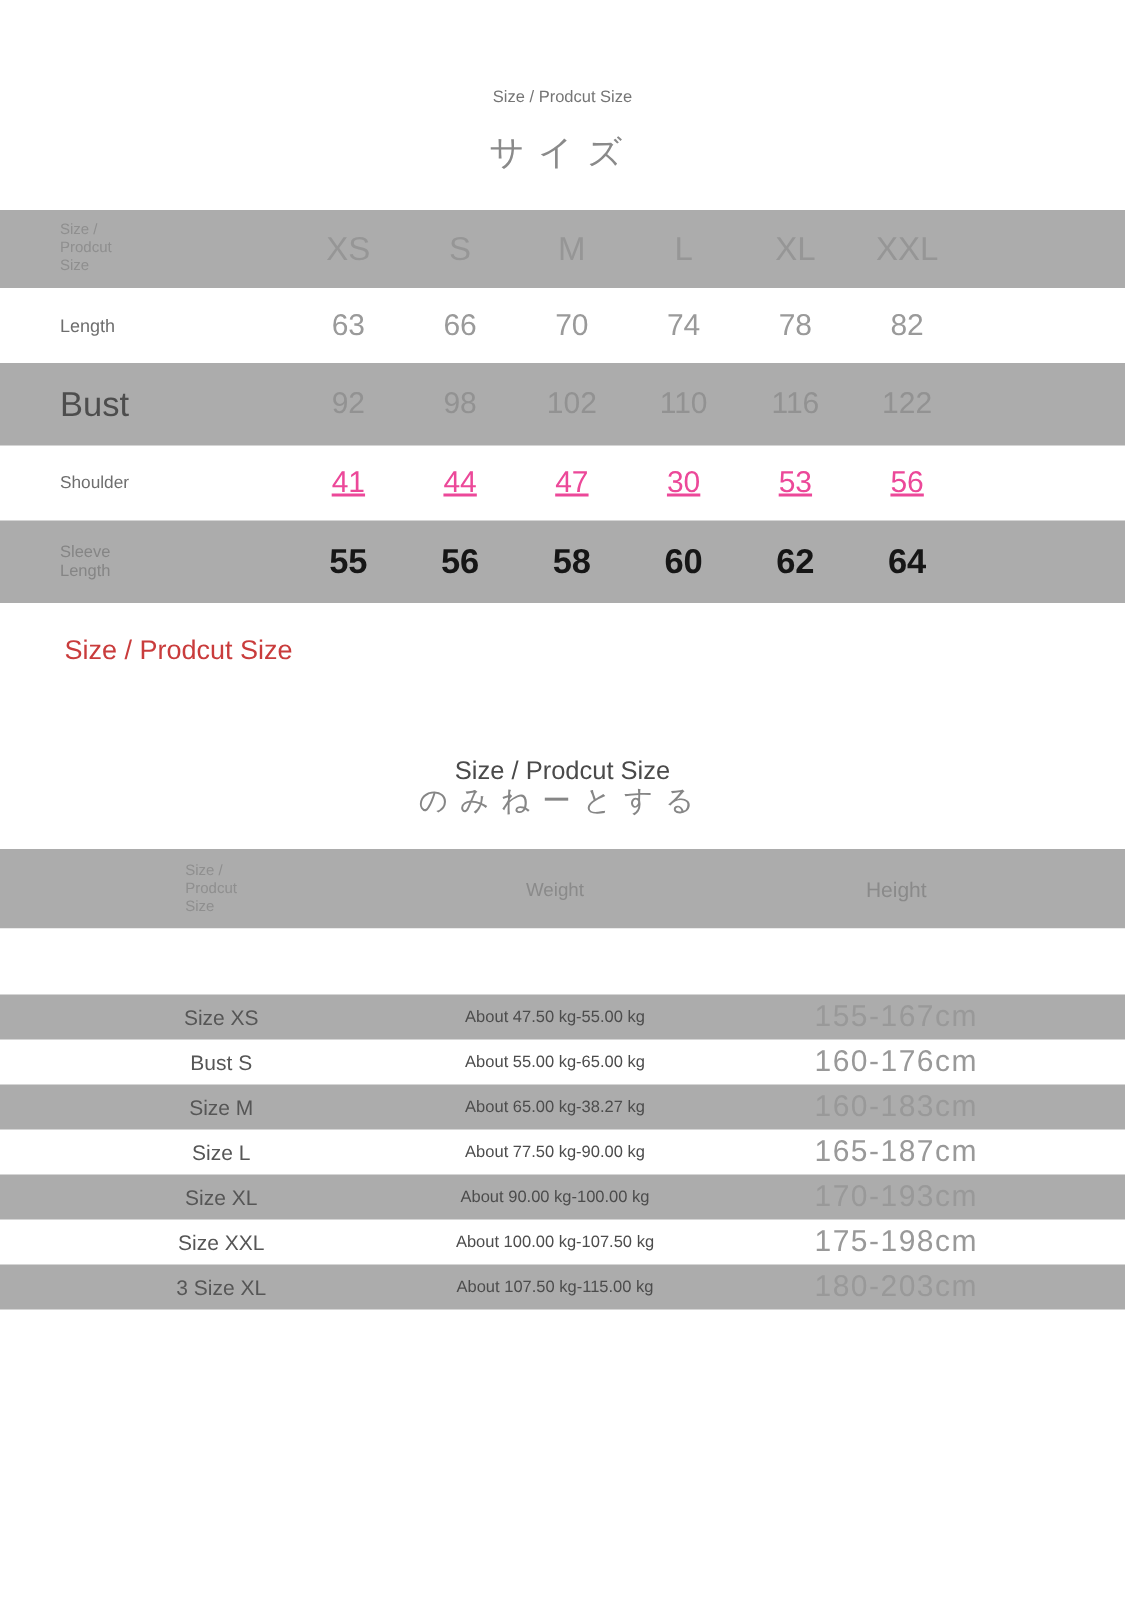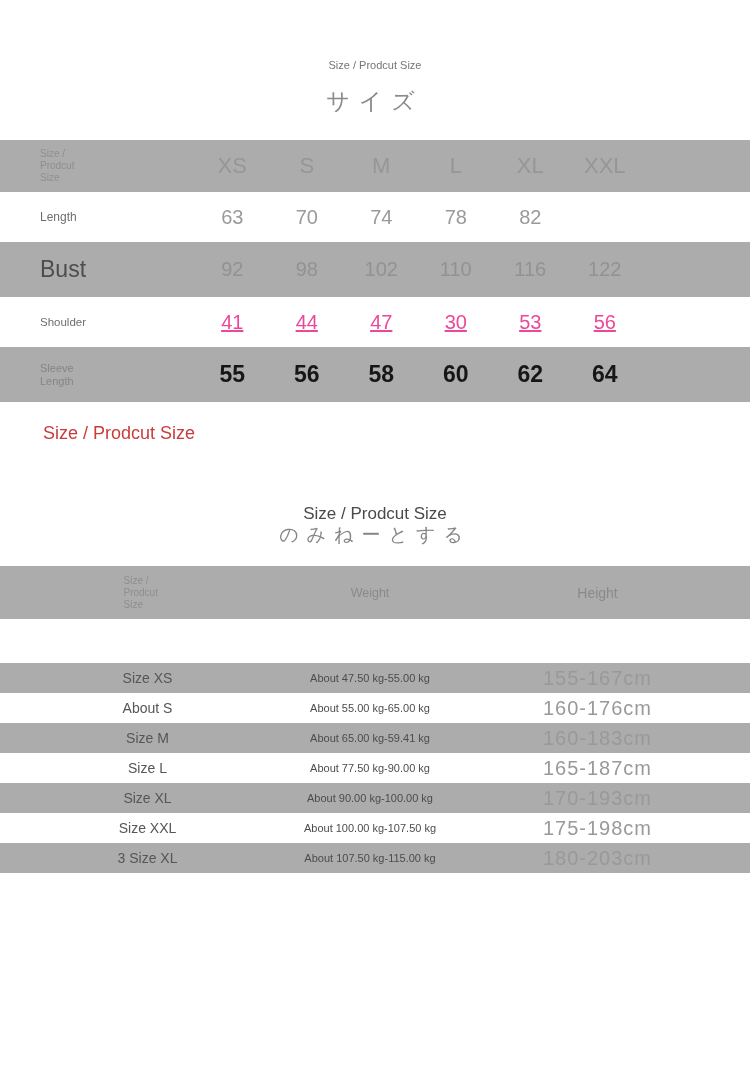--- a/index.html
+++ b/index.html
@@ -92,20 +92,23 @@
   </div>
 
   <div class="row r-length">
     <div class="cell labelcell">
         <span class="rlabel">Length</span>
       </div>
     <div class="cell">
         <span class="val">63</span>
       </div>
     <div class="cell">
+        <span class="val">66</span>
+      </div>
+    <div class="cell">
         <span class="val">70</span>
       </div>
     <div class="cell">
         <span class="val">74</span>
       </div>
     <div class="cell">
         <span class="val">78</span>
       </div>
     <div class="cell">
         <span class="val">82</span>
@@ -217,35 +220,35 @@
       </div>
     <div class="cell">
         <span class="wt">About 47.50 kg-55.00 kg</span>
       </div>
     <div class="cell">
         <span class="ht">155-167cm</span>
       </div>
   </div>
   <div class="row drow">
     <div class="cell">
-        <span class="size">About S</span>
+        <span class="size">Bust S</span>
       </div>
     <div class="cell">
         <span class="wt">About 55.00 kg-65.00 kg</span>
       </div>
     <div class="cell">
         <span class="ht">160-176cm</span>
       </div>
   </div>
   <div class="row drow gray">
     <div class="cell">
         <span class="size">Size M</span>
       </div>
     <div class="cell">
-        <span class="wt">About 65.00 kg-59.41 kg</span>
+        <span class="wt">About 65.00 kg-38.27 kg</span>
       </div>
     <div class="cell">
         <span class="ht">160-183cm</span>
       </div>
   </div>
   <div class="row drow">
     <div class="cell">
         <span class="size">Size L</span>
       </div>
     <div class="cell">

